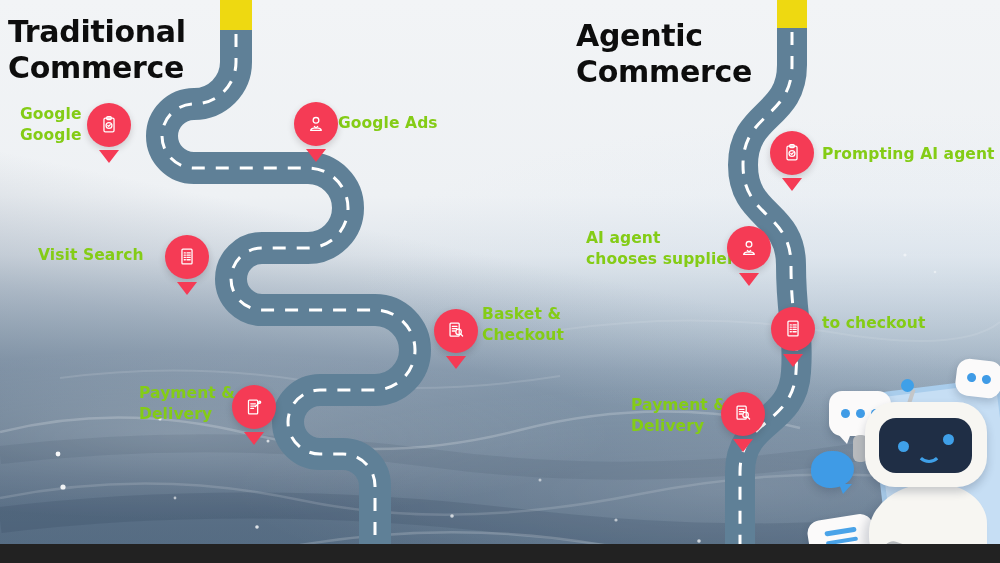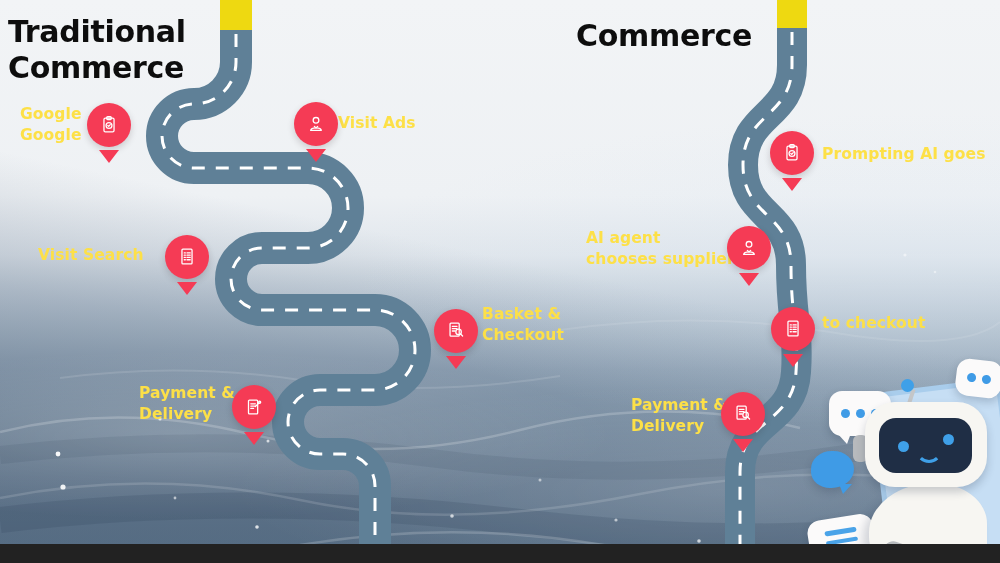--- a/index.html
+++ b/index.html
@@ -34,21 +34,21 @@
   }
   .pin-tip{
     width:0;height:0;margin:3px auto 0;
     border-left:10px solid transparent;border-right:10px solid transparent;
     border-top:13px solid #f53b55;
   }
   .pin-circle svg{display:block;}
   
   .stop-label{
     position:absolute;font-size:15.5px;line-height:21px;font-weight:bold;
-    color:#fde047;white-space:nowrap;z-index:4;letter-spacing:.1px;
+    color:#84cc16;white-space:nowrap;z-index:4;letter-spacing:.1px;
   }
   .stop-label div:empty{display:none;}
   
   .robot-scene{position:absolute;left:795px;top:355px;width:205px;height:208px;z-index:5;}
   .robot-scene *{position:absolute;}
   .tablet{
     left:85px;top:30px;width:122px;height:178px;background:#c6def4;
     border:5px solid #a9cdec;border-radius:18px;transform:rotate(-7deg);z-index:1;
   }
   .bubble{background:#fbfafa;border-radius:13px;display:flex;align-items:center;justify-content:center;gap:6px;
@@ -129,41 +129,42 @@
       <path d="M792 0 V28" stroke="#eed911" stroke-width="30"></path>
       <path d="M740 546 V563" stroke="#eed911" stroke-width="30"></path>
     </g>
   </svg>
 
   <div class="title" style="left:8px;top:14px">
     <div>Traditional</div>
     <div>Commerce</div>
   </div>
   <div class="title" style="left:576px;top:18px">
+    <div>Agentic</div>
     <div>Commerce</div>
   </div>
 
   <div class="stop-label" style="left:20px;top:104px">
     <div>Google</div>
     <div>Google</div>
   </div>
   <div class="pin" style="left:87px;top:103px">
     <div class="pin-circle">
       <svg width="22" height="22" viewBox="0 0 24 24" fill="none" stroke="#fff" stroke-width="1.4" stroke-linecap="round" stroke-linejoin="round">
         <rect x="6.5" y="4.5" width="11" height="15" rx="1.5"></rect>
           <rect x="9.5" y="3" width="5" height="3" rx="1"></rect>
         <circle cx="12" cy="12.5" r="3.2"></circle>
           <path d="M10.7 12.5l1 1 1.7-1.9"></path>
       </svg>
     </div>
       <div class="pin-tip"></div>
   </div>
 
   <div class="stop-label" style="left:338px;top:113px">
-    <div>Visit Ads</div>
+    <div>Google Ads</div>
 
   </div>
   <div class="pin" style="left:294px;top:102px">
     <div class="pin-circle">
       <svg width="22" height="22" viewBox="0 0 24 24" fill="none" stroke="#fff" stroke-width="1.4" stroke-linecap="round" stroke-linejoin="round">
         <circle cx="12" cy="8" r="3.1"></circle>
           <path d="M6.2 19c.4-3.8 11.2-3.8 11.6 0z"></path>
           <path d="M10.2 14.6l1.8 1.8 1.8-1.8"></path>
       </svg>
     </div>
@@ -211,21 +212,21 @@
         <rect x="6" y="4.5" width="10" height="15" rx="1"></rect>
           <path d="M8.5 8.5h5M8.5 11h5M8.5 13.5h3"></path>
         <path d="M13.5 11.5l4-4"></path>
           <circle cx="18.2" cy="6.8" r="1.1"></circle>
       </svg>
     </div>
       <div class="pin-tip"></div>
   </div>
 
   <div class="stop-label" style="left:822px;top:144px">
-    <div>Prompting AI goes</div>
+    <div>Prompting AI agent</div>
 
   </div>
   <div class="pin" style="left:770px;top:131px">
     <div class="pin-circle">
       <svg width="22" height="22" viewBox="0 0 24 24" fill="none" stroke="#fff" stroke-width="1.4" stroke-linecap="round" stroke-linejoin="round">
         <rect x="6.5" y="4.5" width="11" height="15" rx="1.5"></rect>
           <rect x="9.5" y="3" width="5" height="3" rx="1"></rect>
         <circle cx="12" cy="12.5" r="3.2"></circle>
           <path d="M10.7 12.5l1 1 1.7-1.9"></path>
       </svg>

